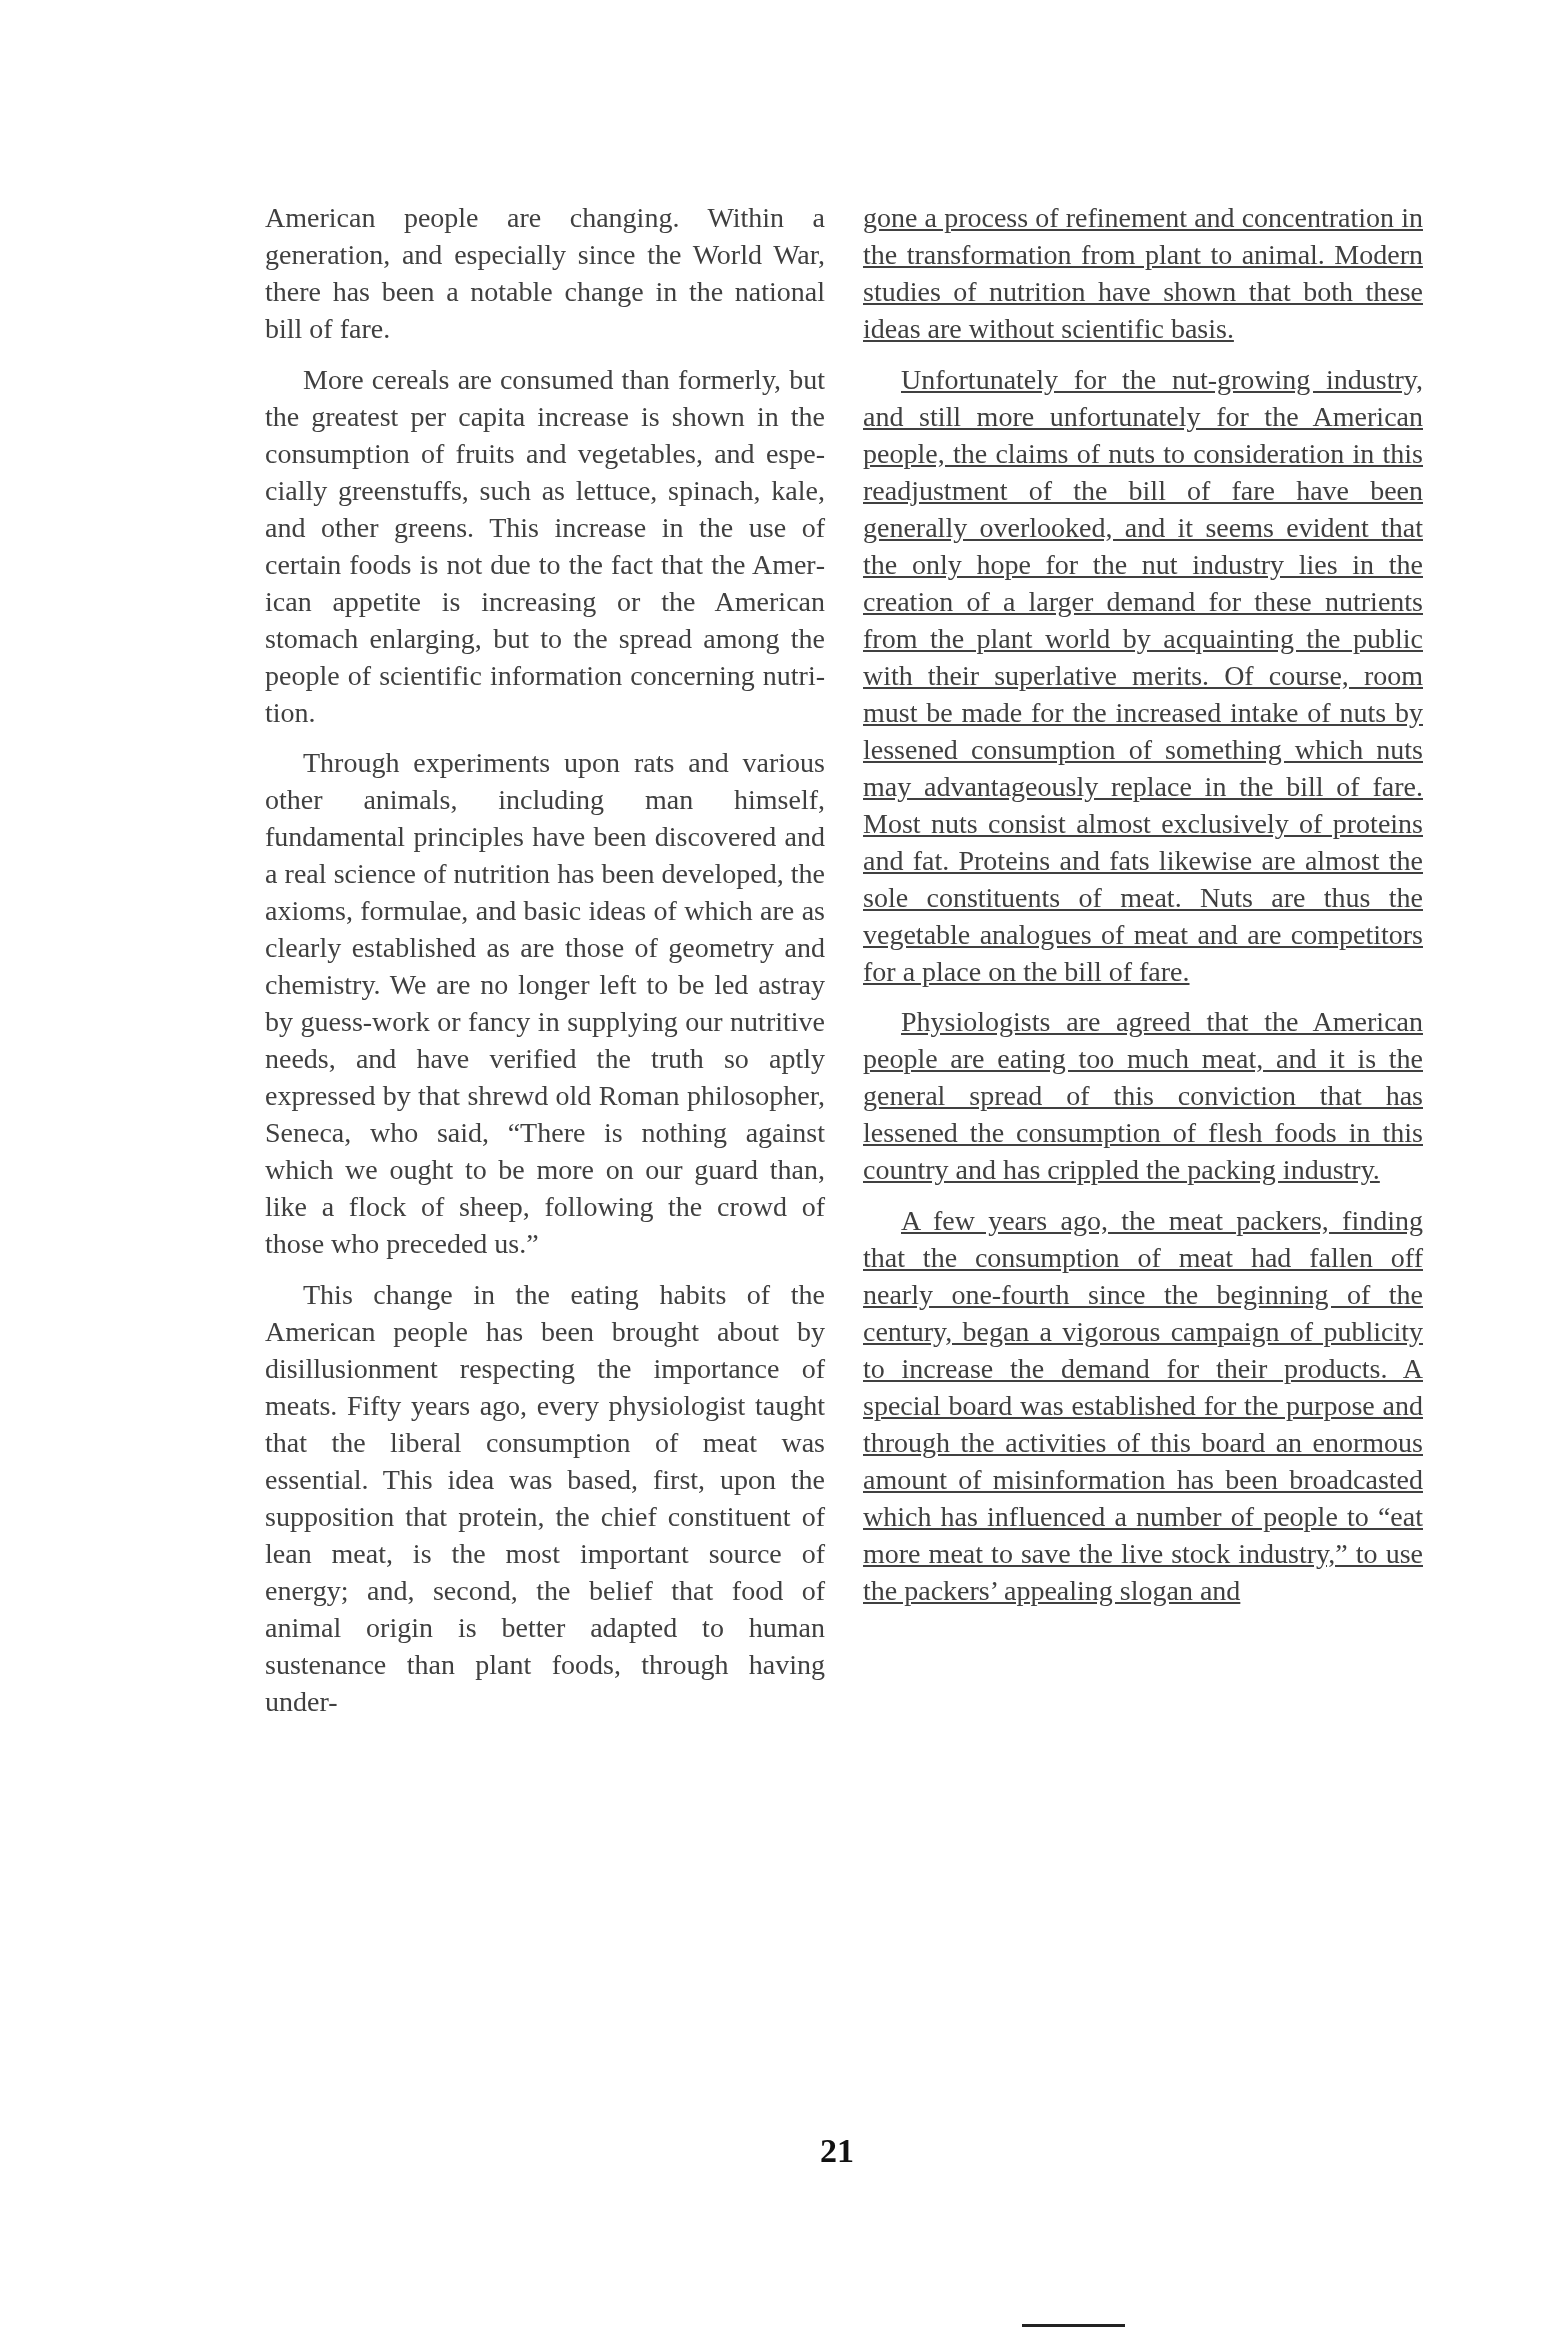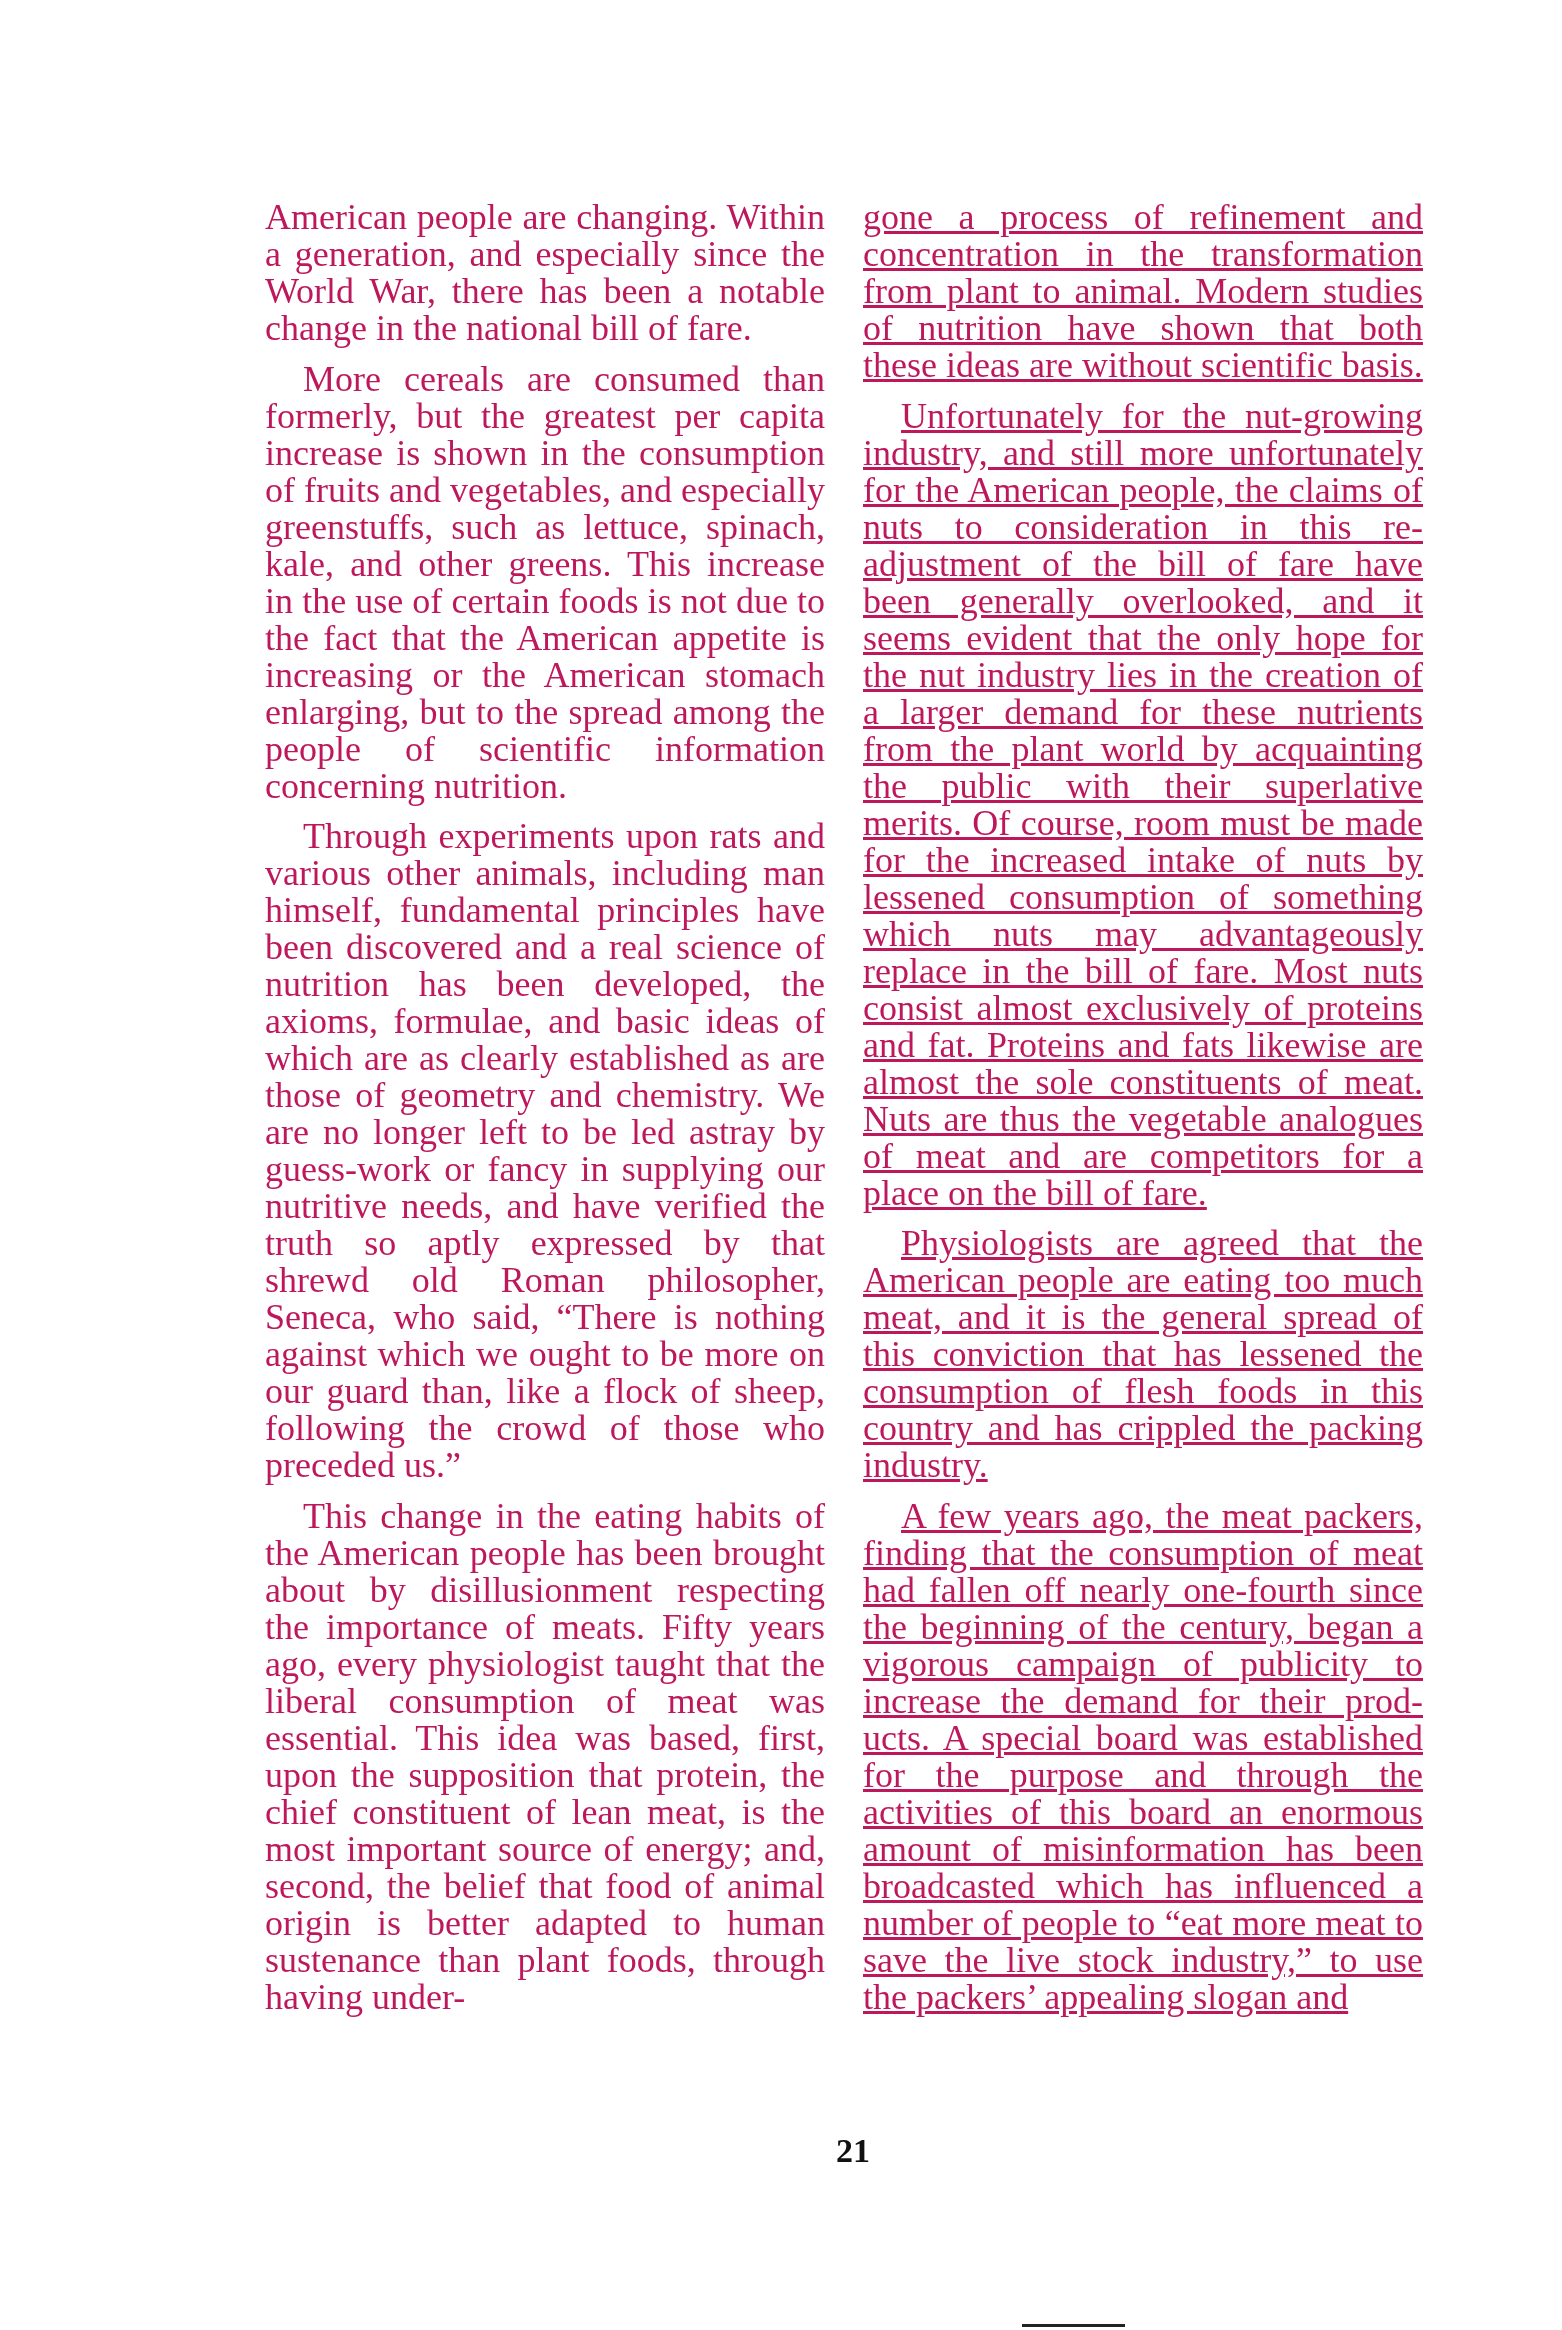--- a/index.html
+++ b/index.html
@@ -3,39 +3,38 @@
   <meta charset="utf-8">
   <style>
     html, body { margin: 0; padding: 0; background: #ffffff; }
     body { width: 1562px; height: 2330px; position: relative; overflow: hidden; }
     .page { position: absolute; left: 0; top: 0; width: 1562px; height: 2330px; background: #fff; }
     .col {
       position: absolute;
       top: 199px;
       width: 560px;
       font-family: "Liberation Serif", "DejaVu Serif", serif;
-      font-size: 36px;
+      font-size: 28px;
       line-height: 37px;
-      color: #be185d;
+      color: #404040;
       text-align: justify;
       hyphens: manual;
     }
     .col-left { left: 265px; }
     .col-right { left: 863px; text-decoration: underline; }
     .para { margin: 0 0 13.7px 0; text-indent: 38px; }
     .para.no-indent { text-indent: 0; }
     .page-number {
       position: absolute;
       top: 2132px;
       left: 820px;
       font-family: "Liberation Serif", "DejaVu Serif", serif;
       font-weight: bold;
       font-size: 34px;
       color: #111;
-      margin-left: 16px;
     }
     .scan-rule {
       position: absolute;
       left: 1022px;
       top: 2324px;
       width: 103px;
       height: 2.6px;
       background: #222;
     }
   </style>

